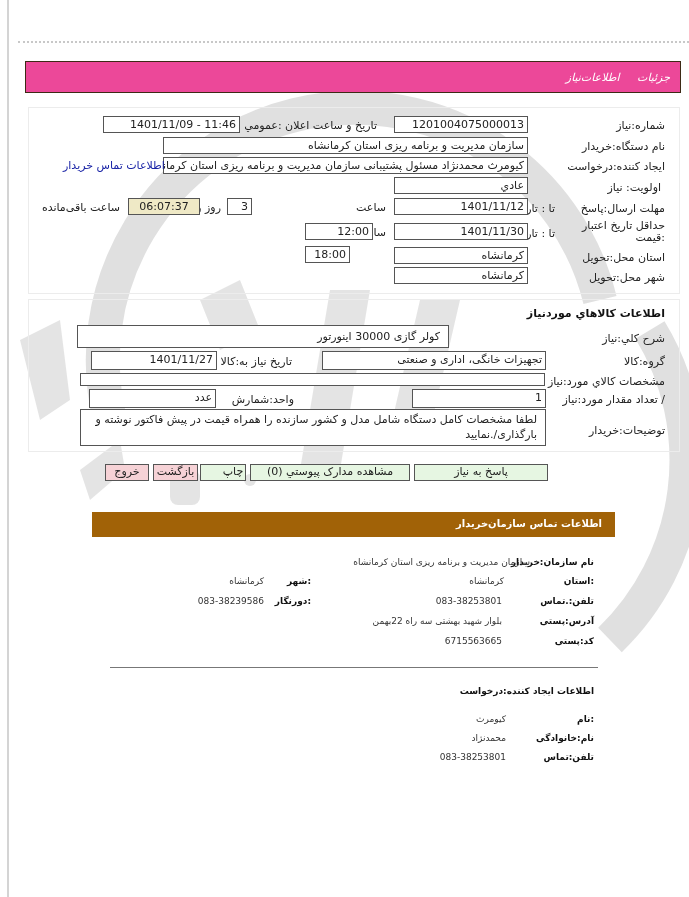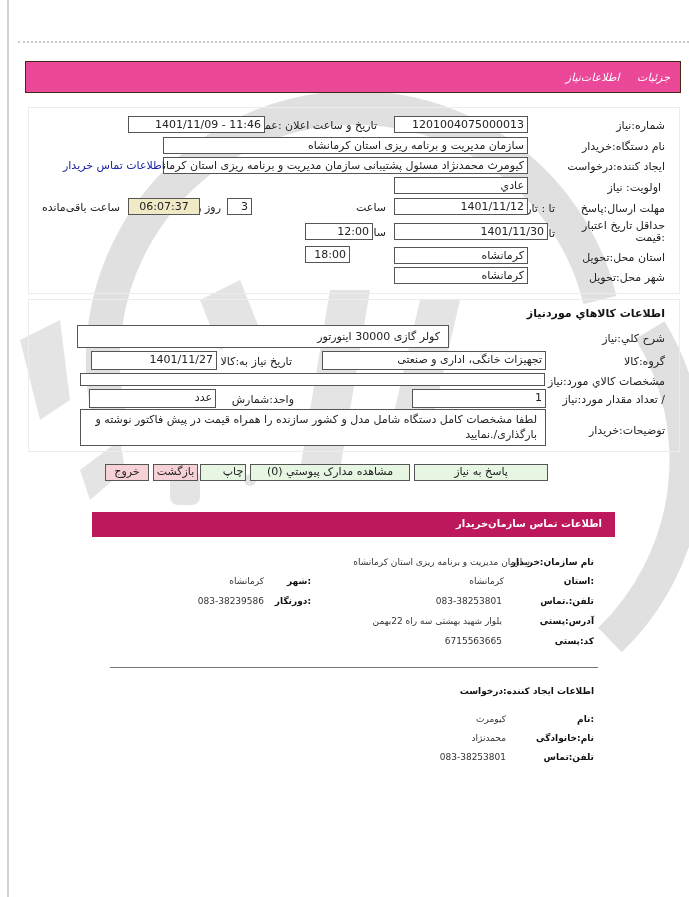--- a/index.html
+++ b/index.html
@@ -17,21 +17,21 @@
   .fld { position:absolute; border:1px solid #555; background:#fff; box-sizing:border-box; height:17px;
          font-size:11px; direction:rtl; text-align:right; padding:1px 3px; white-space:nowrap; overflow:hidden; z-index:3; line-height:13px; }
   .fld.ltr { direction:ltr; text-align:right; }
   .fld.timer { background:#efe9c6; border-color:#555; text-align:center; direction:ltr; }
   .link { position:absolute; color:#1a24a6; direction:rtl; font-size:11px; z-index:3; cursor:pointer; }
   .sec-title { position:absolute; direction:rtl; font-weight:bold; font-size:11px; color:#111; z-index:3; }
   .btn { position:absolute; height:17px; border:1px solid #555; box-sizing:border-box; font-size:11px;
          text-align:center; line-height:14px; direction:rtl; cursor:pointer; z-index:3; }
   .btn.green { background:#e6f6e2; }
   .btn.pink { background:#f6d2d6; }
-  .contact-bar { position:absolute; left:92px; top:512px; width:523px; height:25px; background:#be185d; z-index:2; }
+  .contact-bar { position:absolute; left:92px; top:512px; width:523px; height:25px; background:#a16207; z-index:2; }
   .contact-bar span { position:absolute; right:13px; top:6px; color:#fff; font-weight:bold; font-size:10px; direction:rtl; }
   .c-lbl { position:absolute; direction:rtl; font-weight:bold; font-size:9px; color:#111; white-space:nowrap; z-index:3; }
   .c-val { position:absolute; direction:rtl; font-size:9px; color:#333; white-space:nowrap; z-index:3; }
   .c-val.ltr { direction:ltr; }
   .hr { position:absolute; left:110px; top:667px; width:488px; height:1px; background:#777; z-index:3; }
 </style>
 </head>
 <body>
 
 <div class="left-rule"></div>
@@ -58,21 +58,21 @@
     <span>جزئیات</span>
     <span>اطلاعات‌نیاز</span>
   </div>
 </div>
 
 <div class="panel" style="top:107px;height:187px;"></div>
 
 <span class="lbl" style="right:24px;top:119px;">شماره:نیاز</span>
 <div class="fld ltr" style="left:394px;top:116px;width:134px;">1201004075000013</div>
 <span class="lbl" style="right:312px;top:119px;">تاریخ و ساعت اعلان :عمومي</span>
-<div class="fld ltr" style="left:128px;top:116px;width:137px;">1401/11/09 - 11:46</div>
+<div class="fld ltr" style="left:103px;top:116px;width:137px;">1401/11/09 - 11:46</div>
 
 <span class="lbl" style="right:24px;top:140px;">نام دستگاه:خریدار</span>
 <div class="fld" style="left:163px;top:137px;width:365px;">سازمان مدیریت و برنامه ریزی استان کرمانشاه</div>
 
 <span class="lbl" style="right:24px;top:160px;">ایجاد کننده:درخواست</span>
 <div class="fld" style="left:163px;top:157px;width:365px;">کیومرث محمدنژاد مسئول پشتیبانی سازمان مدیریت و برنامه ریزی استان کرمانشا</div>
 <span class="link" style="left:63px;top:159px;">اطلاعات تماس خریدار</span>
 
 <span class="lbl" style="right:28px;top:181px;">اولویت: نیاز</span>
 <div class="fld" style="left:394px;top:177px;width:134px;">عادي</div>
@@ -83,21 +83,21 @@
 <span class="lbl" style="right:303px;top:201px;">ساعت</span>
 <div class="fld ltr" style="left:305px;top:198px;width:45px;margin-top:48px;">18:00</div>
 <div class="fld ltr" style="left:227px;top:198px;width:25px;">3</div>
 <span class="lbl" style="right:468px;top:201px;">روز و</span>
 <div class="fld timer" style="left:128px;top:198px;width:72px;">06:07:37</div>
 <span class="lbl" style="right:569px;top:201px;">ساعت باقی‌مانده</span>
 
 <span class="lbl" style="right:24px;top:219px;">حداقل تاریخ اعتبار</span>
 <span class="lbl" style="right:24px;top:231px;">:قیمت</span>
 <span class="lbl" style="right:134px;top:227px;">تا : تاریخ</span>
-<div class="fld ltr" style="left:394px;top:223px;width:154px;padding-left:36px;">1401/11/30</div>
+<div class="fld ltr" style="left:394px;top:223px;width:134px;padding-left:36px;">1401/11/30</div>
 <span class="lbl" style="right:303px;top:226px;">ساعت</span>
 <div class="fld ltr" style="left:305px;top:223px;width:68px;">12:00</div>
 
 <span class="lbl" style="right:24px;top:251px;">استان محل:تحویل</span>
 <div class="fld" style="left:394px;top:247px;width:134px;">کرمانشاه</div>
 <span class="lbl" style="right:24px;top:271px;">شهر محل:تحویل</span>
 <div class="fld" style="left:394px;top:267px;width:134px;">کرمانشاه</div>
 
 <div class="panel" style="top:299px;height:153px;"></div>
 

